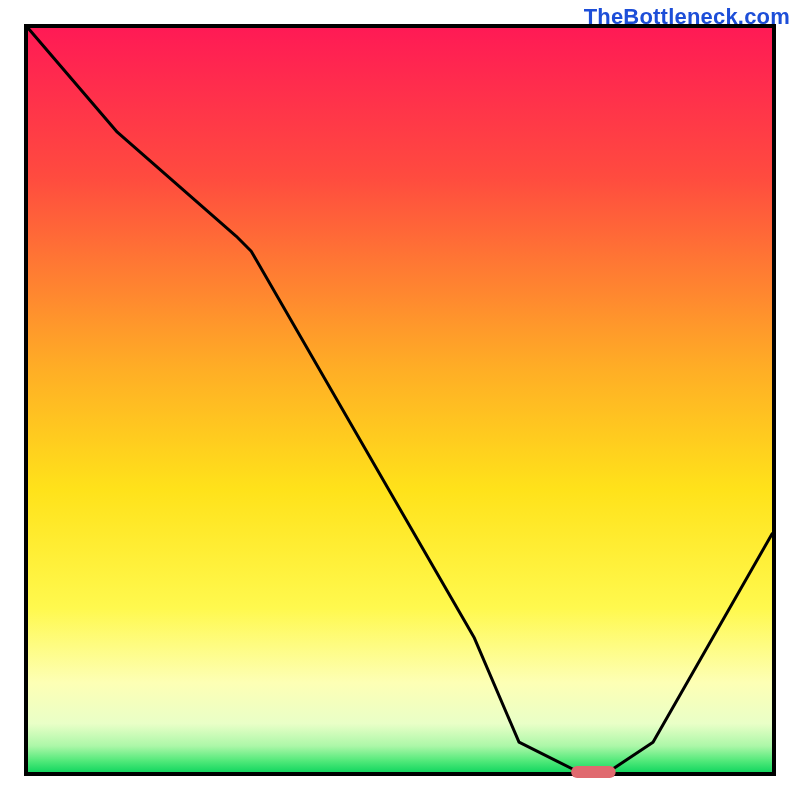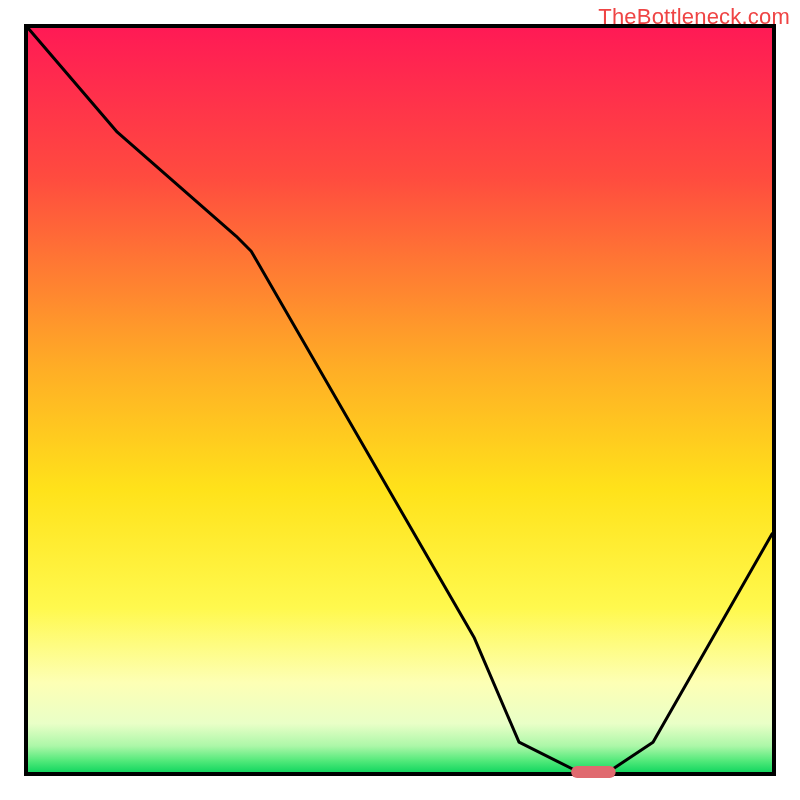--- a/index.html
+++ b/index.html
@@ -14,22 +14,22 @@
   .chart-container {
     position: relative;
     width: 800px;
     height: 800px;
   }
   .watermark {
     position: absolute;
     top: 4px;
     right: 10px;
     font-size: 22px;
-    font-weight: 400;
-    color: #ef4444;
+    font-weight: 700;
+    color: #1d4ed8;
     letter-spacing: 0.2px;
     z-index: 20;
   }
   svg {
     display: block;
   }
 </style>
 </head>
 <body>
 

